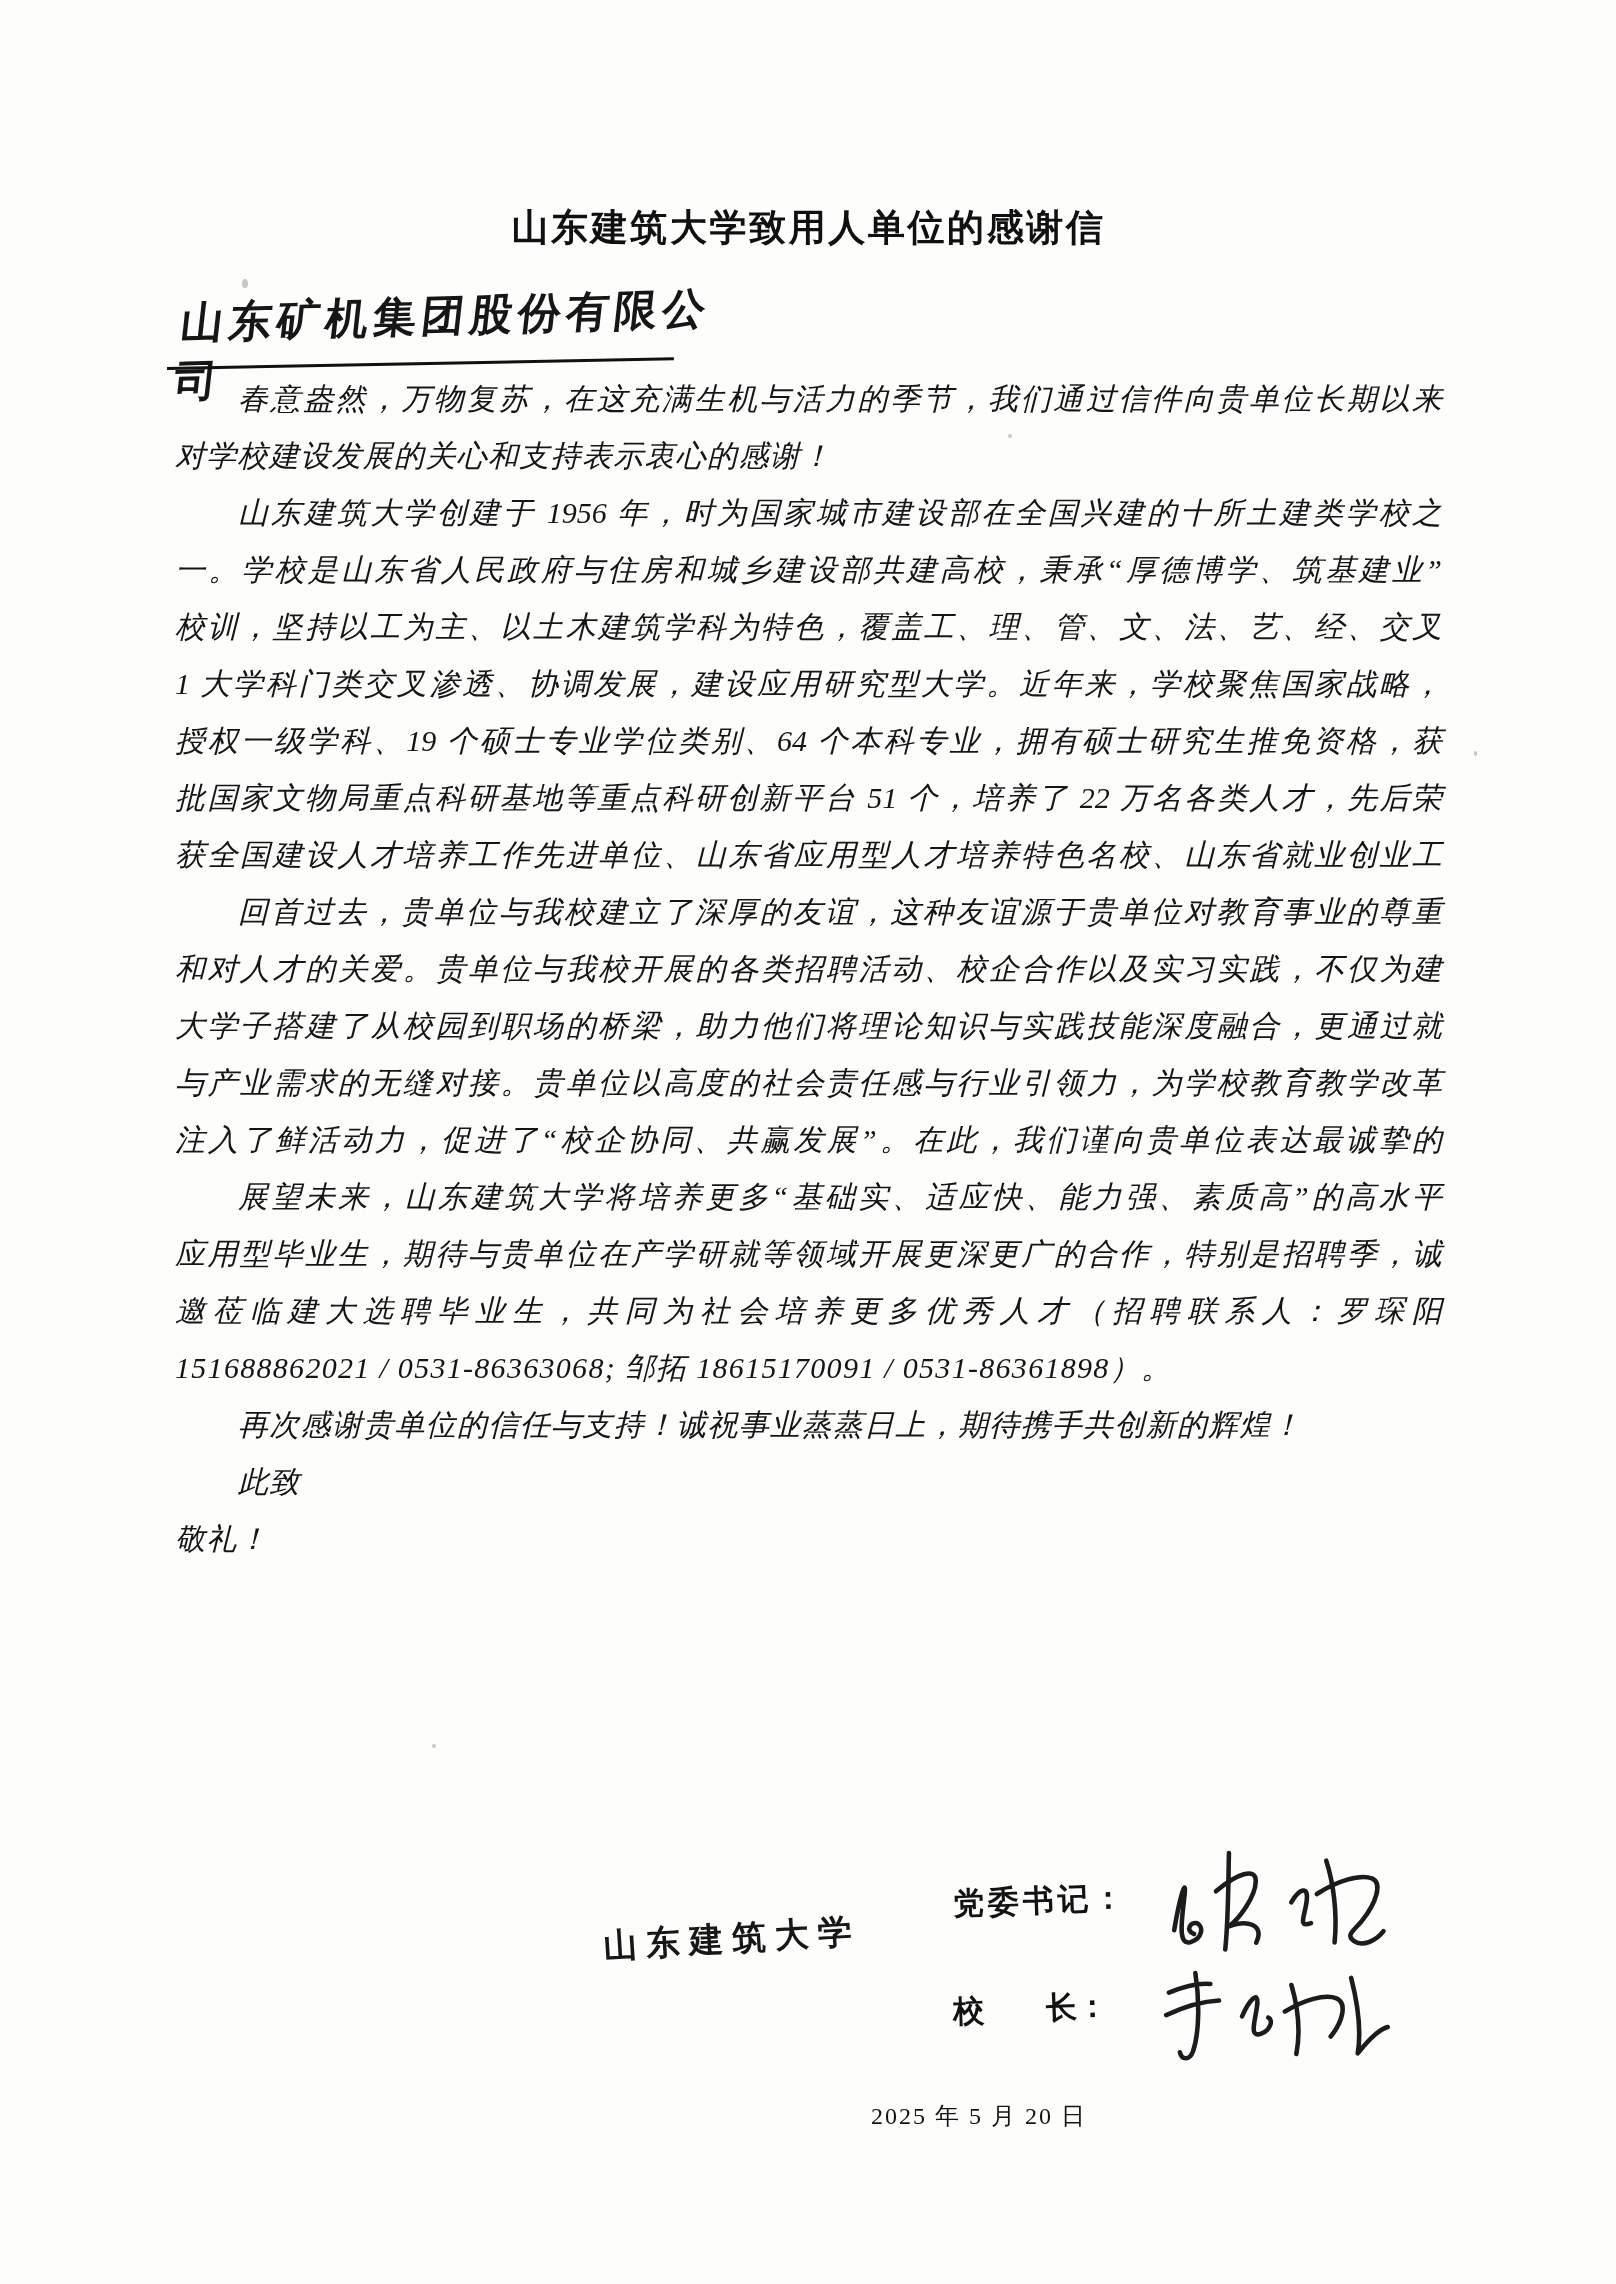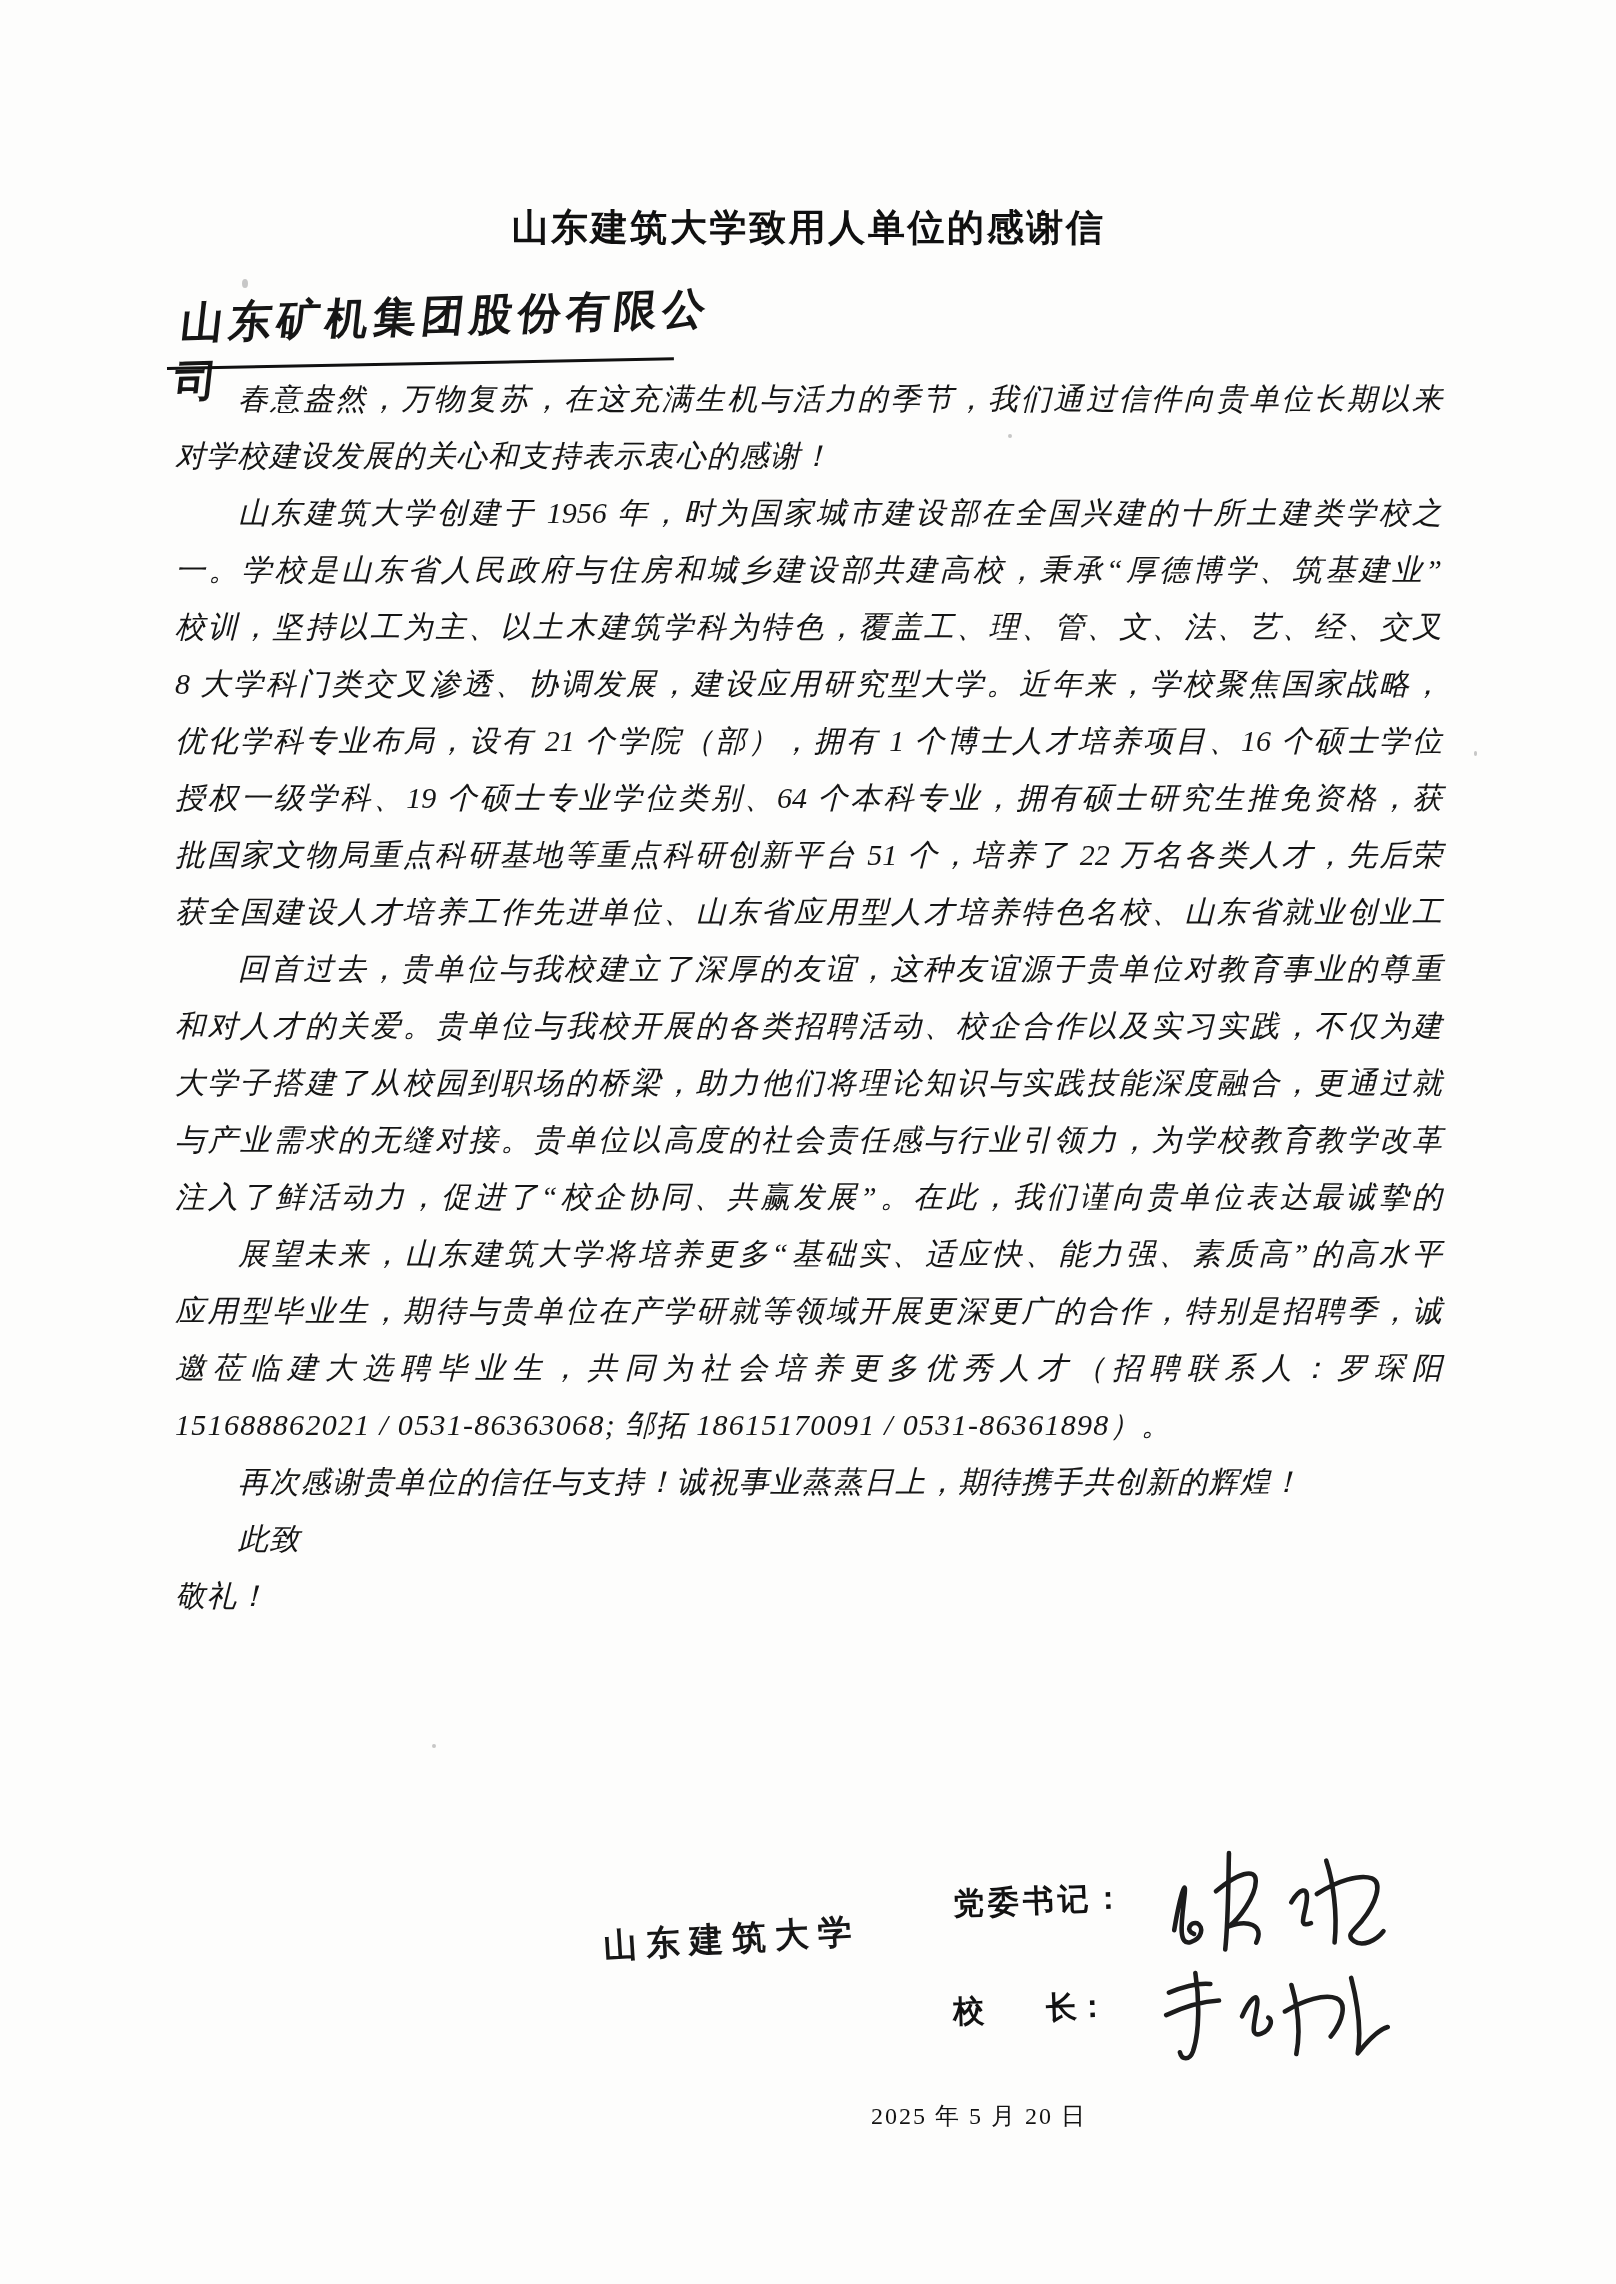--- a/index.html
+++ b/index.html
@@ -110,22 +110,21 @@
   </div>
 
   <div class="body-text">
 
     <div class="ln justify indent">春意盎然，万物复苏，在这充满生机与活力的季节，我们通过信件向贵单位长期以来</div>
     <div class="ln">对学校建设发展的关心和支持表示衷心的感谢！</div>
 
     <div class="ln justify indent">山东建筑大学创建于 1956 年，时为国家城市建设部在全国兴建的十所土建类学校之</div>
     <div class="ln justify">一。学校是山东省人民政府与住房和城乡建设部共建高校，秉承“厚德博学、筑基建业”</div>
     <div class="ln justify">校训，坚持以工为主、以土木建筑学科为特色，覆盖工、理、管、文、法、艺、经、交叉</div>
-    <div class="ln justify">8 大学科门类交叉渗透、协调发展，建设应用研究型大学。近年来，学校聚焦国家战略，</div>
-    <div class="ln justify">优化学科专业布局，设有 21 个学院（部），拥有 1 个博士人才培养项目、16 个硕士学位</div>
+    <div class="ln justify">1 大学科门类交叉渗透、协调发展，建设应用研究型大学。近年来，学校聚焦国家战略，</div>
     <div class="ln justify">授权一级学科、19 个硕士专业学位类别、64 个本科专业，拥有硕士研究生推免资格，获</div>
     <div class="ln justify">批国家文物局重点科研基地等重点科研创新平台 51 个，培养了 22 万名各类人才，先后荣</div>
     <div class="ln justify">获全国建设人才培养工作先进单位、山东省应用型人才培养特色名校、山东省就业创业工</div>
 
     <div class="ln justify indent">回首过去，贵单位与我校建立了深厚的友谊，这种友谊源于贵单位对教育事业的尊重</div>
     <div class="ln justify">和对人才的关爱。贵单位与我校开展的各类招聘活动、校企合作以及实习实践，不仅为建</div>
     <div class="ln justify">大学子搭建了从校园到职场的桥梁，助力他们将理论知识与实践技能深度融合，更通过就</div>
     <div class="ln justify">与产业需求的无缝对接。贵单位以高度的社会责任感与行业引领力，为学校教育教学改革</div>
     <div class="ln justify">注入了鲜活动力，促进了“校企协同、共赢发展”。在此，我们谨向贵单位表达最诚挚的</div>
 

